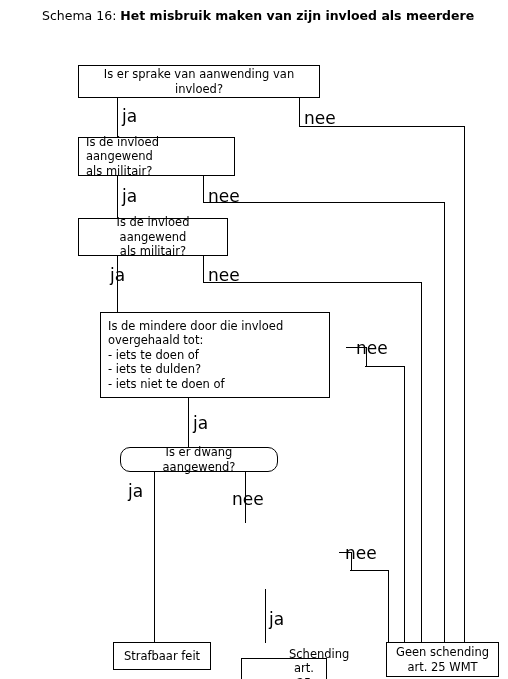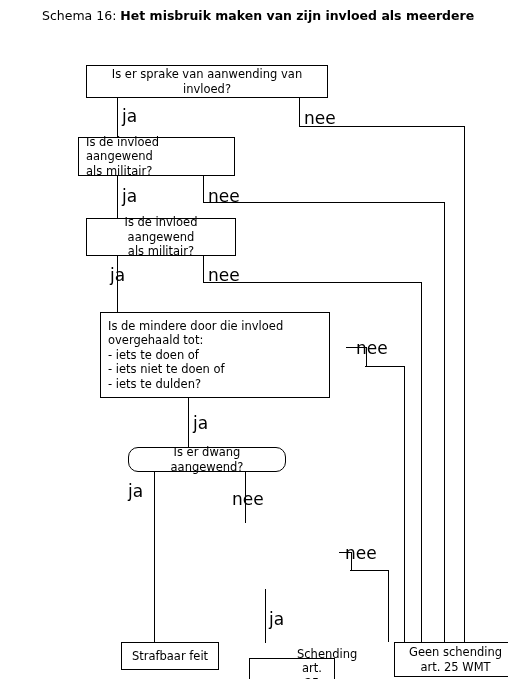--- a/index.html
+++ b/index.html
@@ -36,21 +36,21 @@
   .node {
     position: absolute;
     box-sizing: border-box;
     border: 1.4px solid #000000;
     background: #ffffff;
     font-size: 11.5px;
     line-height: 14.5px;
     padding: 4px 7px;
     z-index: 3;
   }
-  .node.center { text-align: center; margin-left: 8px; }
+  .node.center { text-align: center; }
   .node.left { text-align: left; }
   .node.mid { display: flex; flex-direction: column; justify-content: center; }
 
   .lbl {
     position: absolute;
     font-size: 17px;
     line-height: 13px;
     white-space: nowrap;
     z-index: 4;
     background: transparent;
@@ -139,36 +139,36 @@
 
   <div class="node center mid" style="left:78px; top:218px; width:150px; height:38px;">
     <div>Is de invloed aangewend</div>
     <div>als militair?</div>
   </div>
 
   <div class="node left mid" style="left:100px; top:312px; width:230px; height:86px;">
     <div>Is de mindere door die invloed</div>
     <div>overgehaald tot:</div>
     <div>- iets te doen of</div>
+    <div>- iets te dulden?</div>
     <div>- iets niet te doen of</div>
-    <div>- iets te dulden?</div>
   </div>
 
   <div class="node center mid" style="left:120px; top:447px; width:158px; height:25px;border-radius:10px;">
     <div>Is er dwang aangewend?</div>
   </div>
 
 
   <div class="node center mid" style="left:113px; top:642px; width:98px; height:28px;">
     <div>Strafbaar feit</div>
   </div>
 
   <div class="node center mid" style="left:241px; top:658px; width:86px; height:35px;padding-left:47px;">
     <div>Schending</div>
     <div>art. 25 WMT</div>
   </div>
 
-  <div class="node center mid" style="left:386px; top:642px; width:123px; height:35px;">
+  <div class="node center mid" style="left:386px; top:642px; width:113px; height:35px;">
     <div>Geen schending</div>
     <div>art. 25 WMT</div>
   </div>
 
 </div>
 
 </body></html>

